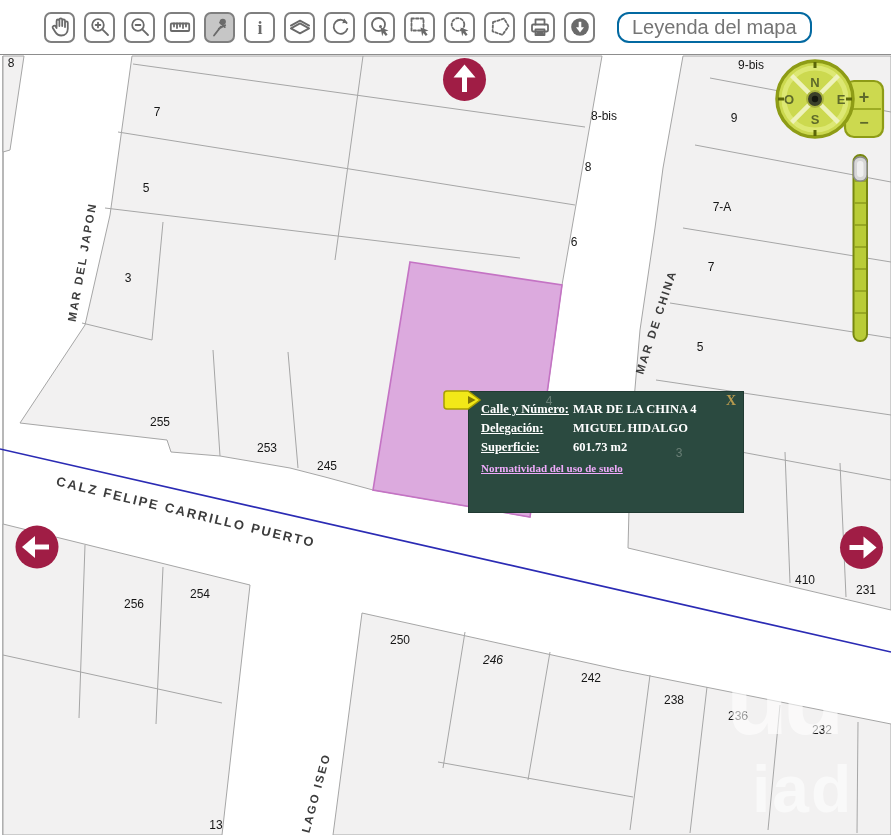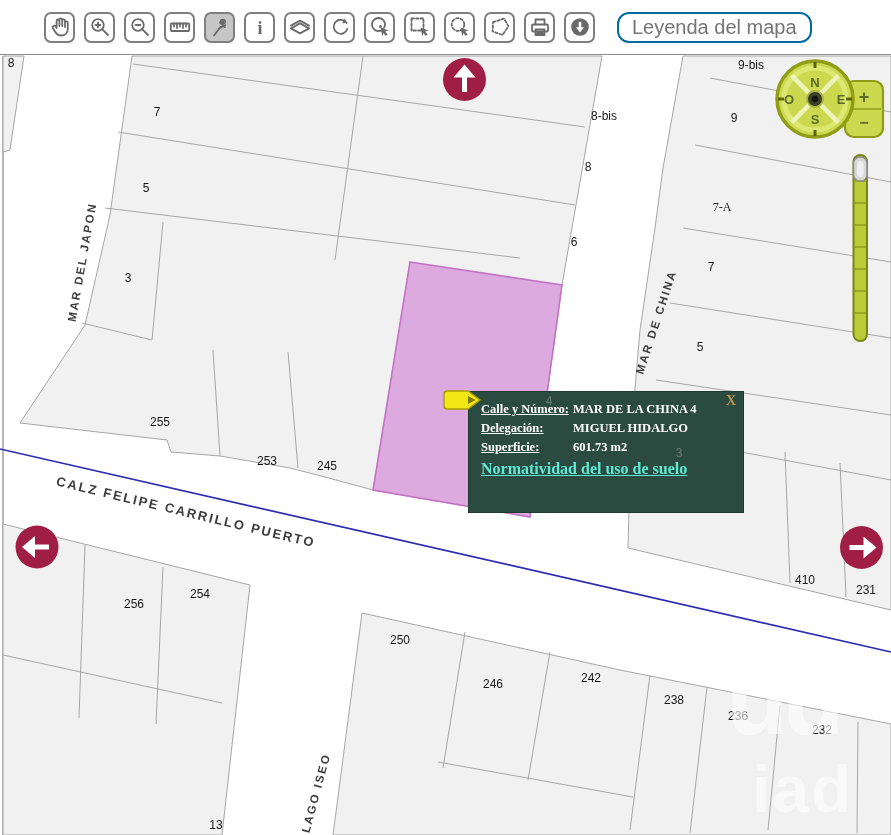--- a/index.html
+++ b/index.html
@@ -30,21 +30,21 @@
                white-space:nowrap;z-index:2;}
   #labels span.s{font-weight:bold;color:#3c3c3c;letter-spacing:2px;}
   #labels span.g{z-index:6;color:rgba(178,188,180,0.45);}
 
   
   .popup{position:absolute;left:468px;top:391px;width:276px;height:122px;background:#2b4a40;
          border:1px solid #203a32;box-sizing:border-box;z-index:5;padding:8px 8px 5px 12px;
          font-family:"Liberation Serif",serif;color:#fff;}
   .prow{display:flex;line-height:19.2px;font-size:12.5px;font-weight:bold;}
   .pl{width:92px;flex:none;text-decoration:underline;}
-  .plink{display:inline-block;margin-top:2px;color:#5eead4;font-weight:bold;font-size:16px;
+  .plink{display:inline-block;margin-top:2px;color:#f0abfc;font-weight:bold;font-size:11px;
          text-decoration:underline;cursor:pointer;}
   .pclose{position:absolute;top:1px;right:7px;color:#b5994e;font-weight:bold;font-size:14px;
           cursor:pointer;font-family:"Liberation Serif",serif;}
 
   
   svg.chrome{position:absolute;left:0;top:0;z-index:7;pointer-events:none;}
   svg.chrome [data-interactable="true"]{pointer-events:auto;cursor:pointer;}
   .ctext{font-family:"Liberation Sans",sans-serif;font-weight:bold;fill:#5e6a2a;}
 
   
@@ -171,32 +171,32 @@
   <div id="labels" data-interactable="false">
       <span class="p" data-interactable="false" style="left: 11px; top: 63px;">8</span>
       <span class="p" data-interactable="false" style="left: 157px; top: 112px;">7</span>
       <span class="p" data-interactable="false" style="left: 146px; top: 188px;">5</span>
       <span class="p" data-interactable="false" style="left: 128px; top: 278px;">3</span>
       <span class="p" data-interactable="false" style="left: 604px; top: 116px;">8-bis</span>
       <span class="p" data-interactable="false" style="left: 588px; top: 167px;">8</span>
       <span class="p" data-interactable="false" style="left: 574px; top: 242px;">6</span>
       <span class="p" data-interactable="false" style="left: 751px; top: 65px;">9-bis</span>
       <span class="p" data-interactable="false" style="left: 734px; top: 118px;">9</span>
-      <span class="p" data-interactable="false" style="left: 722px; top: 207px; font-family: Liberation Serif, serif;">7-A</span>
+      <span class="p" data-interactable="false" style="left: 722px; top: 207px;">7-A</span>
       <span class="p" data-interactable="false" style="left: 711px; top: 267px;">7</span>
       <span class="p" data-interactable="false" style="left: 700px; top: 347px;">5</span>
       <span class="p" data-interactable="false" style="left: 160px; top: 422px;">255</span>
-      <span class="p" data-interactable="false" style="left: 267px; top: 448px; margin-top: 13px;">253</span>
+      <span class="p" data-interactable="false" style="left: 267px; top: 448px;">253</span>
       <span class="p" data-interactable="false" style="left: 327px; top: 466px;">245</span>
       <span class="p" data-interactable="false" style="left: 805px; top: 580px;">410</span>
       <span class="p" data-interactable="false" style="left: 866px; top: 590px;">231</span>
       <span class="p" data-interactable="false" style="left: 134px; top: 573px; margin-top: 31px;">256</span>
       <span class="p" data-interactable="false" style="left: 200px; top: 594px;">254</span>
       <span class="p" data-interactable="false" style="left: 400px; top: 640px;">250</span>
-      <span class="p" data-interactable="false" style="left: 493px; top: 684px;">246</span>
+      <span class="p" data-interactable="false" style="left: 493px; top: 660px; font-style: italic;">246</span>
       <span class="p" data-interactable="false" style="left: 591px; top: 678px;">242</span>
       <span class="p" data-interactable="false" style="left: 674px; top: 700px;">238</span>
       <span class="p" data-interactable="false" style="left: 738px; top: 716px;">236</span>
       <span class="p" data-interactable="false" style="left: 822px; top: 730px;">232</span>
       <span class="p" data-interactable="false" style="left: 216px; top: 825px;">13</span>
       <span class="g" data-interactable="false" style="left: 549px; top: 401px;">4</span>
       <span class="g" data-interactable="false" style="left: 679px; top: 453px;">3</span>
       <span class="s" data-interactable="false" style="left: 82px; top: 262px; font-size: 11.5px; transform: translate(-50%, -50%) rotate(-80deg);">MAR DEL JAPON</span>
       <span class="s" data-interactable="false" style="left: 656px; top: 322px; font-size: 11.5px; transform: translate(-50%, -50%) rotate(-72deg);">MAR DE CHINA</span>
       <span class="s" data-interactable="false" style="left: 186px; top: 512px; font-size: 13px; transform: translate(-50%, -50%) rotate(13.5deg);">CALZ FELIPE CARRILLO PUERTO</span>

